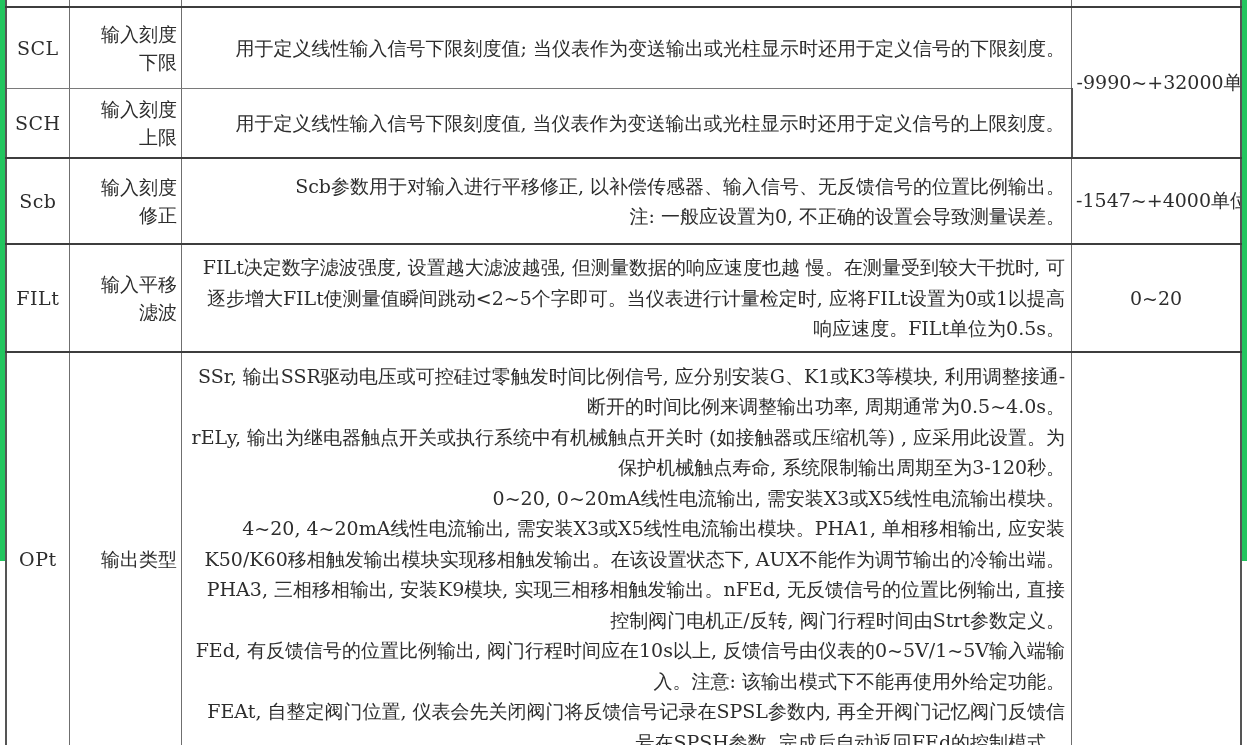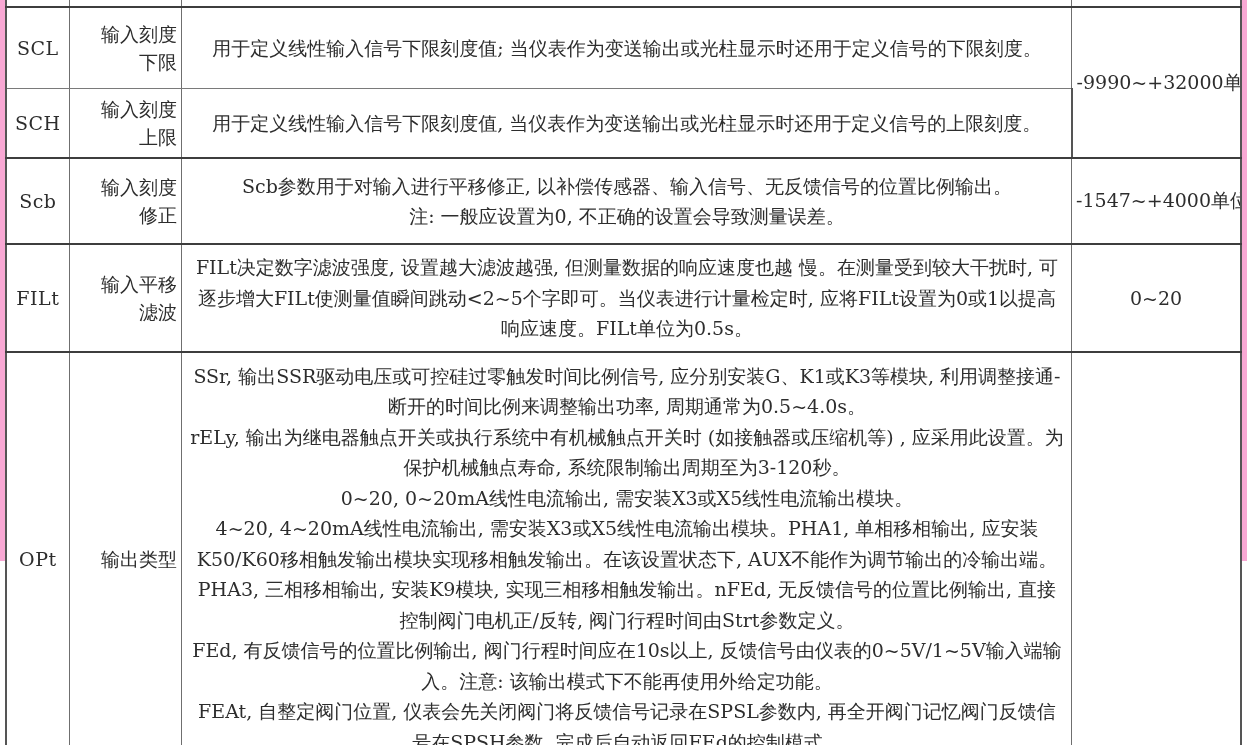--- a/index.html
+++ b/index.html
@@ -9,21 +9,21 @@
     width: 1247px;
     height: 745px;
     overflow: hidden;
     font-family: "DejaVu Serif", "Liberation Serif", serif;
     color: #2d2d2d;
   }
   .page {
     position: relative;
     width: 1247px;
     height: 561px;
-    background: #f9a8d4;
+    background: #22c55e;
   }
   table.param-table {
     border-collapse: collapse;
     table-layout: fixed;
     margin-left: 5px;
     margin-top: 0;
     width: 1237px;
     background: #ffffff;
   }
   col.c-code  { width: 63px; }
@@ -48,21 +48,21 @@
   td.code-cell {
     text-align: center;
     letter-spacing: 0.5px;
   }
   td.name-cell {
     text-align: right;
     white-space: pre-line;
     line-height: 28px;
   }
   td.desc-cell {
-    text-align: center;
+    text-align: right;
     white-space: pre-line;
     line-height: 30.5px;
     padding: 3px 6px 3px 7px;
   }
   td.range-cell {
     text-align: center;
     white-space: nowrap;
   }
   tr.r-scl  td { height: 74px; border-bottom: 1px solid #7a7a7a; }
   tr.r-sch  td { height: 62px; border-bottom: 2px solid #3d3d3d; }

